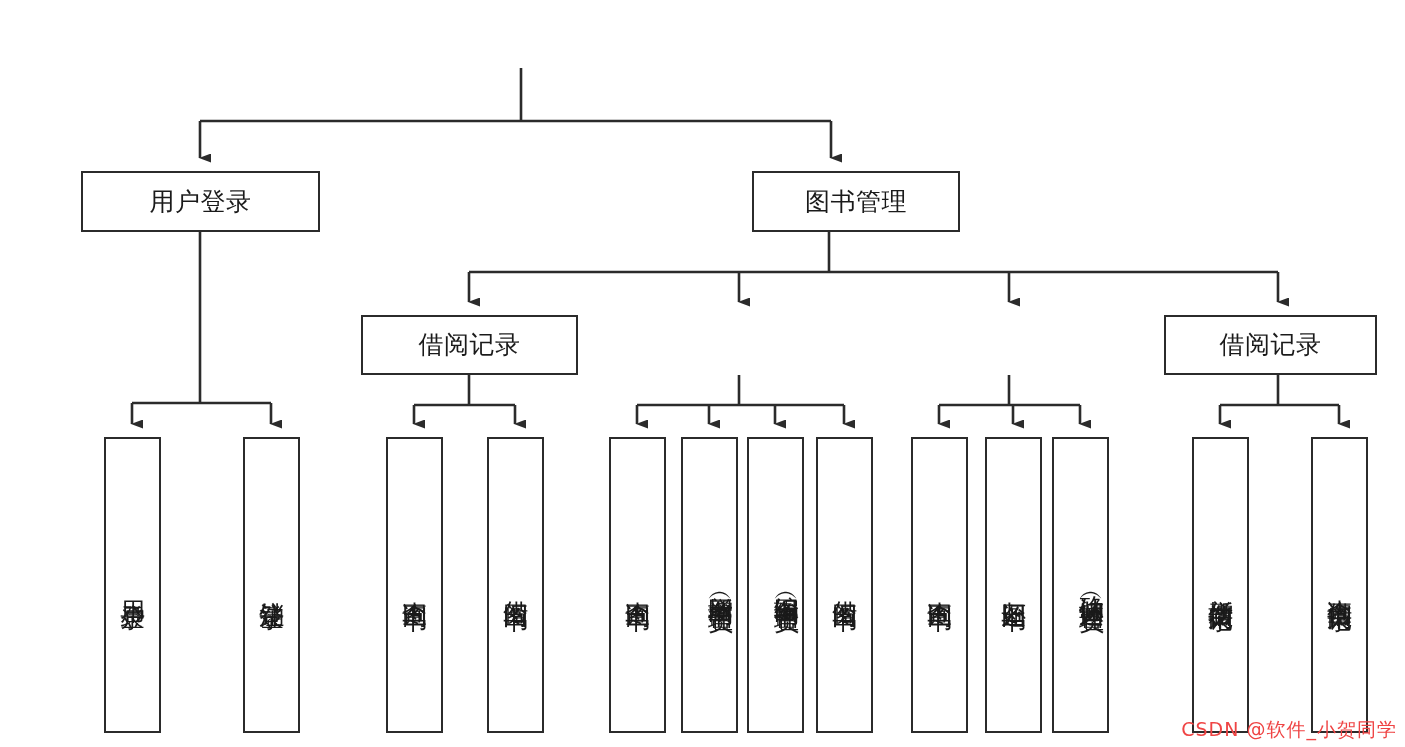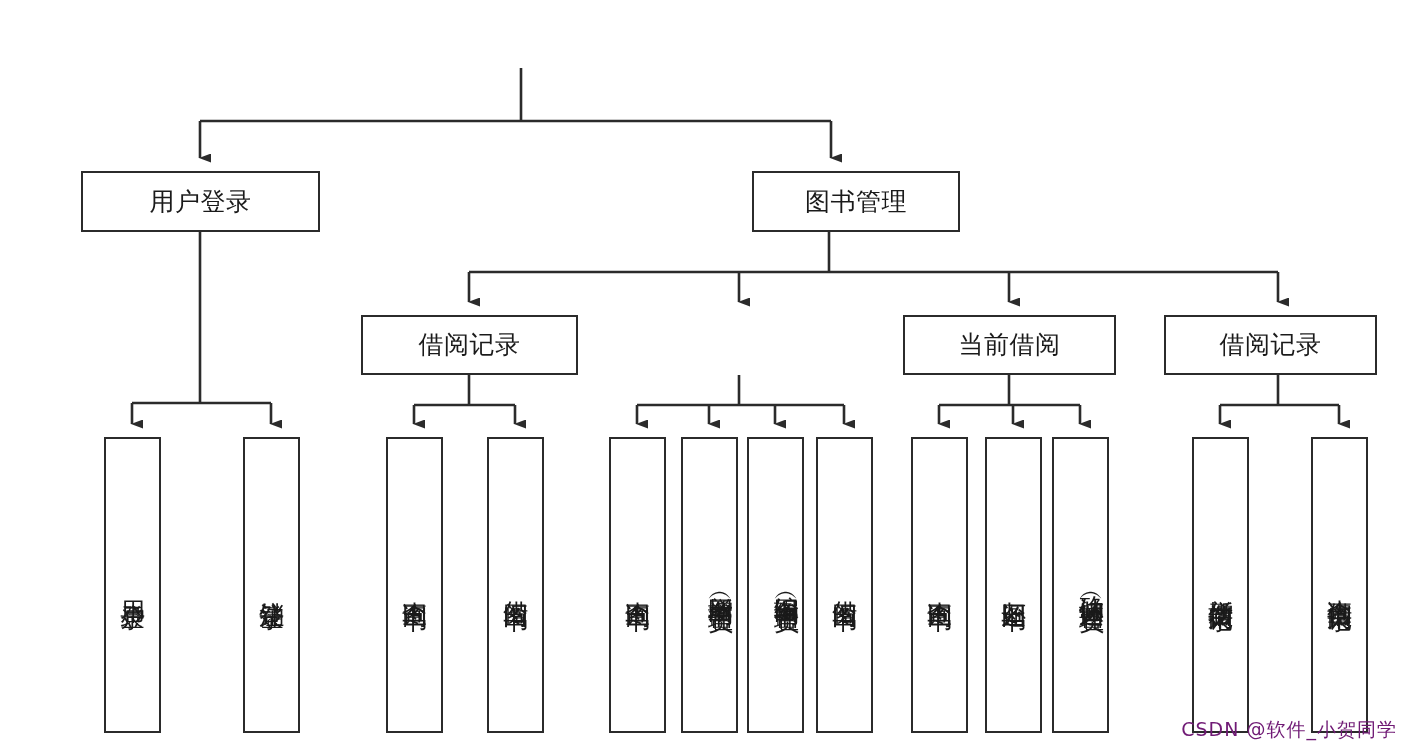--- a/index.html
+++ b/index.html
@@ -56,21 +56,21 @@
     align-items: flex-start;
   }
   .node-v.short {
     align-items: center;
   }
   .watermark {
     position: absolute;
     right: 8px;
     bottom: 4px;
     font-size: 19px;
-    color: #701a75;
+    color: #ef4444;
     letter-spacing: 1px;
     white-space: nowrap;
     z-index: 5;
     font-family: "DejaVu Sans", "Liberation Sans", sans-serif;
   }
 </style>
 </head>
 <body>
 
 <div id="canvas">
@@ -130,23 +130,20 @@
   <div class="node node-h" style="left: 81px; top: 171px; width: 239px; height: 61px;">
     <span>用户登录</span>
   </div>
   <div class="node node-h" style="left: 752px; top: 171px; width: 208px; height: 61px;">
     <span>图书管理</span>
   </div>
 
   <div class="node node-h" style="left: 361px; top: 315px; width: 217px; height: 60px;">
     <span>借阅记录</span>
   </div>
-  <div class="node node-h" style="left: 903px; top: 315px; width: 213px; height: 60px;">
-    <span>当前借阅</span>
-  </div>
   <div class="node node-h" style="left: 1164px; top: 315px; width: 213px; height: 60px;">
     <span>借阅记录</span>
   </div>
 
   <div class="node node-v short" style="left: 104px; top: 437px; width: 57px; height: 296px;">用户登录</div>
   <div class="node node-v short" style="left: 243px; top: 437px; width: 57px; height: 296px;">注销登录</div>
   <div class="node node-v short" style="left: 386px; top: 437px; width: 57px; height: 296px;">查询图书</div>
   <div class="node node-v short" style="left: 487px; top: 437px; width: 57px; height: 296px;">借阅图书</div>
   <div class="node node-v short" style="left: 609px; top: 437px; width: 57px; height: 296px;">查询图书</div>
   <div class="node node-v long" style="left: 681px; top: 437px; width: 57px; height: 296px;">新增图书（管理员）</div>

